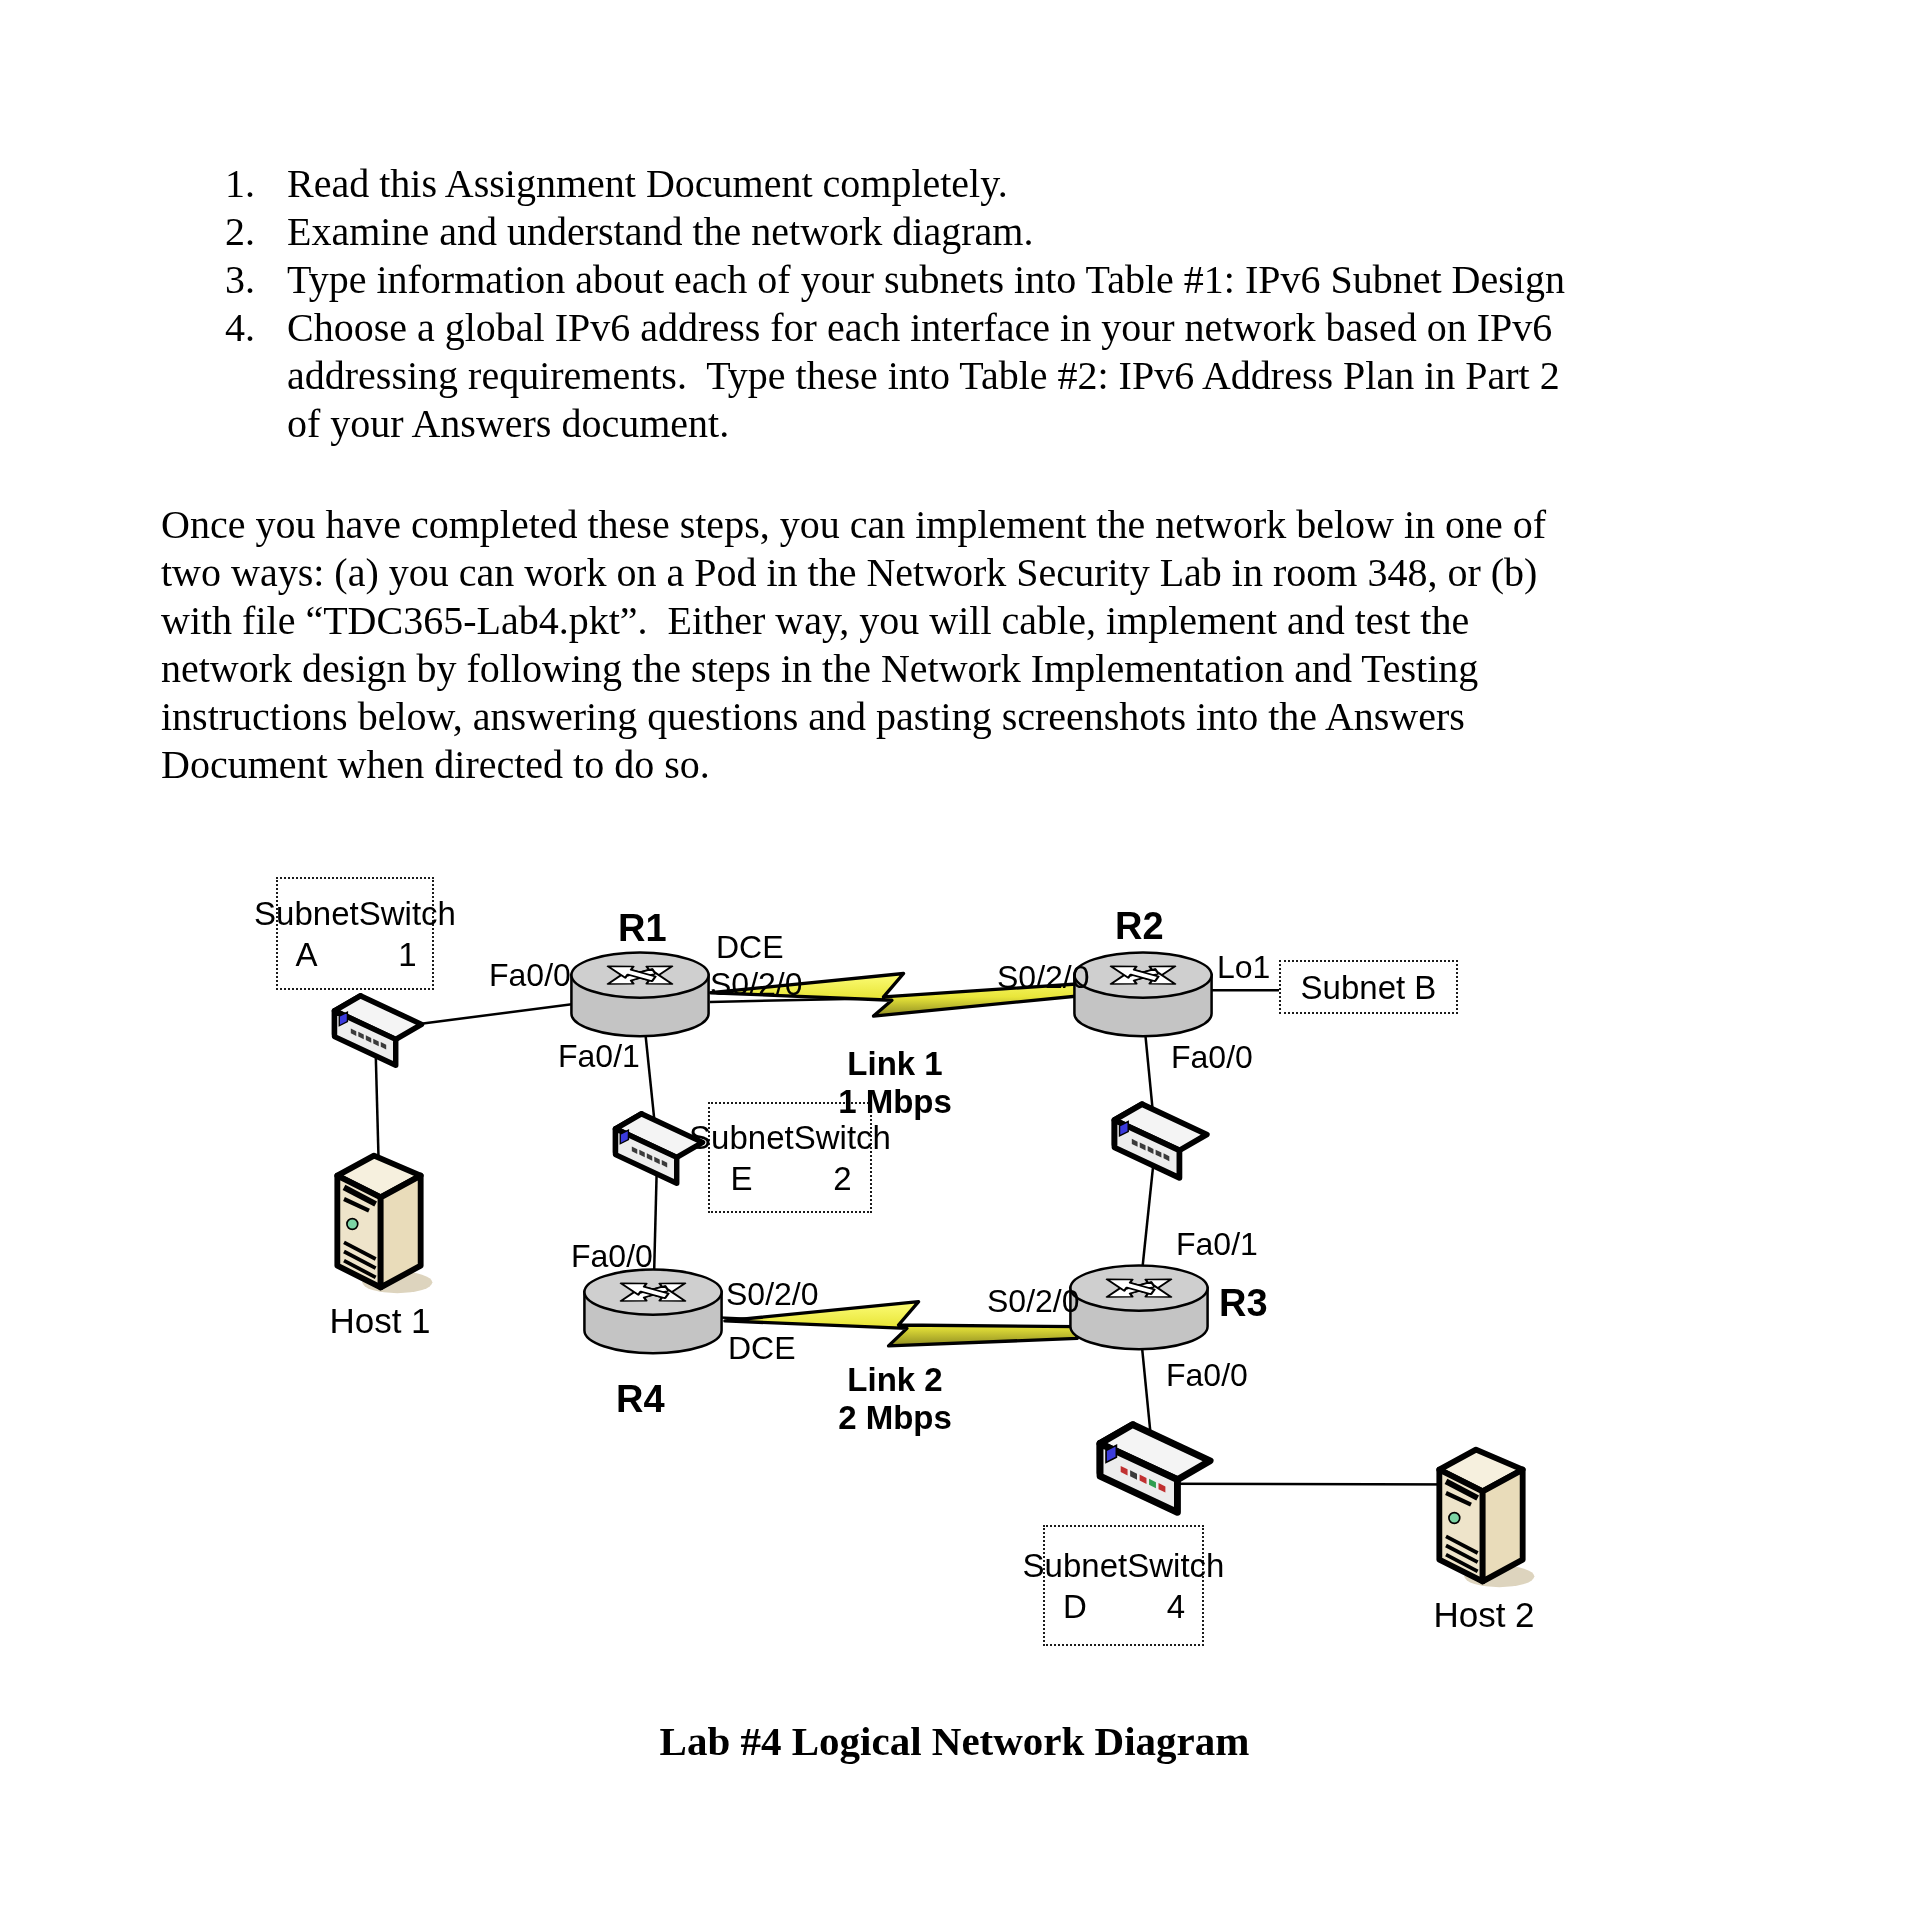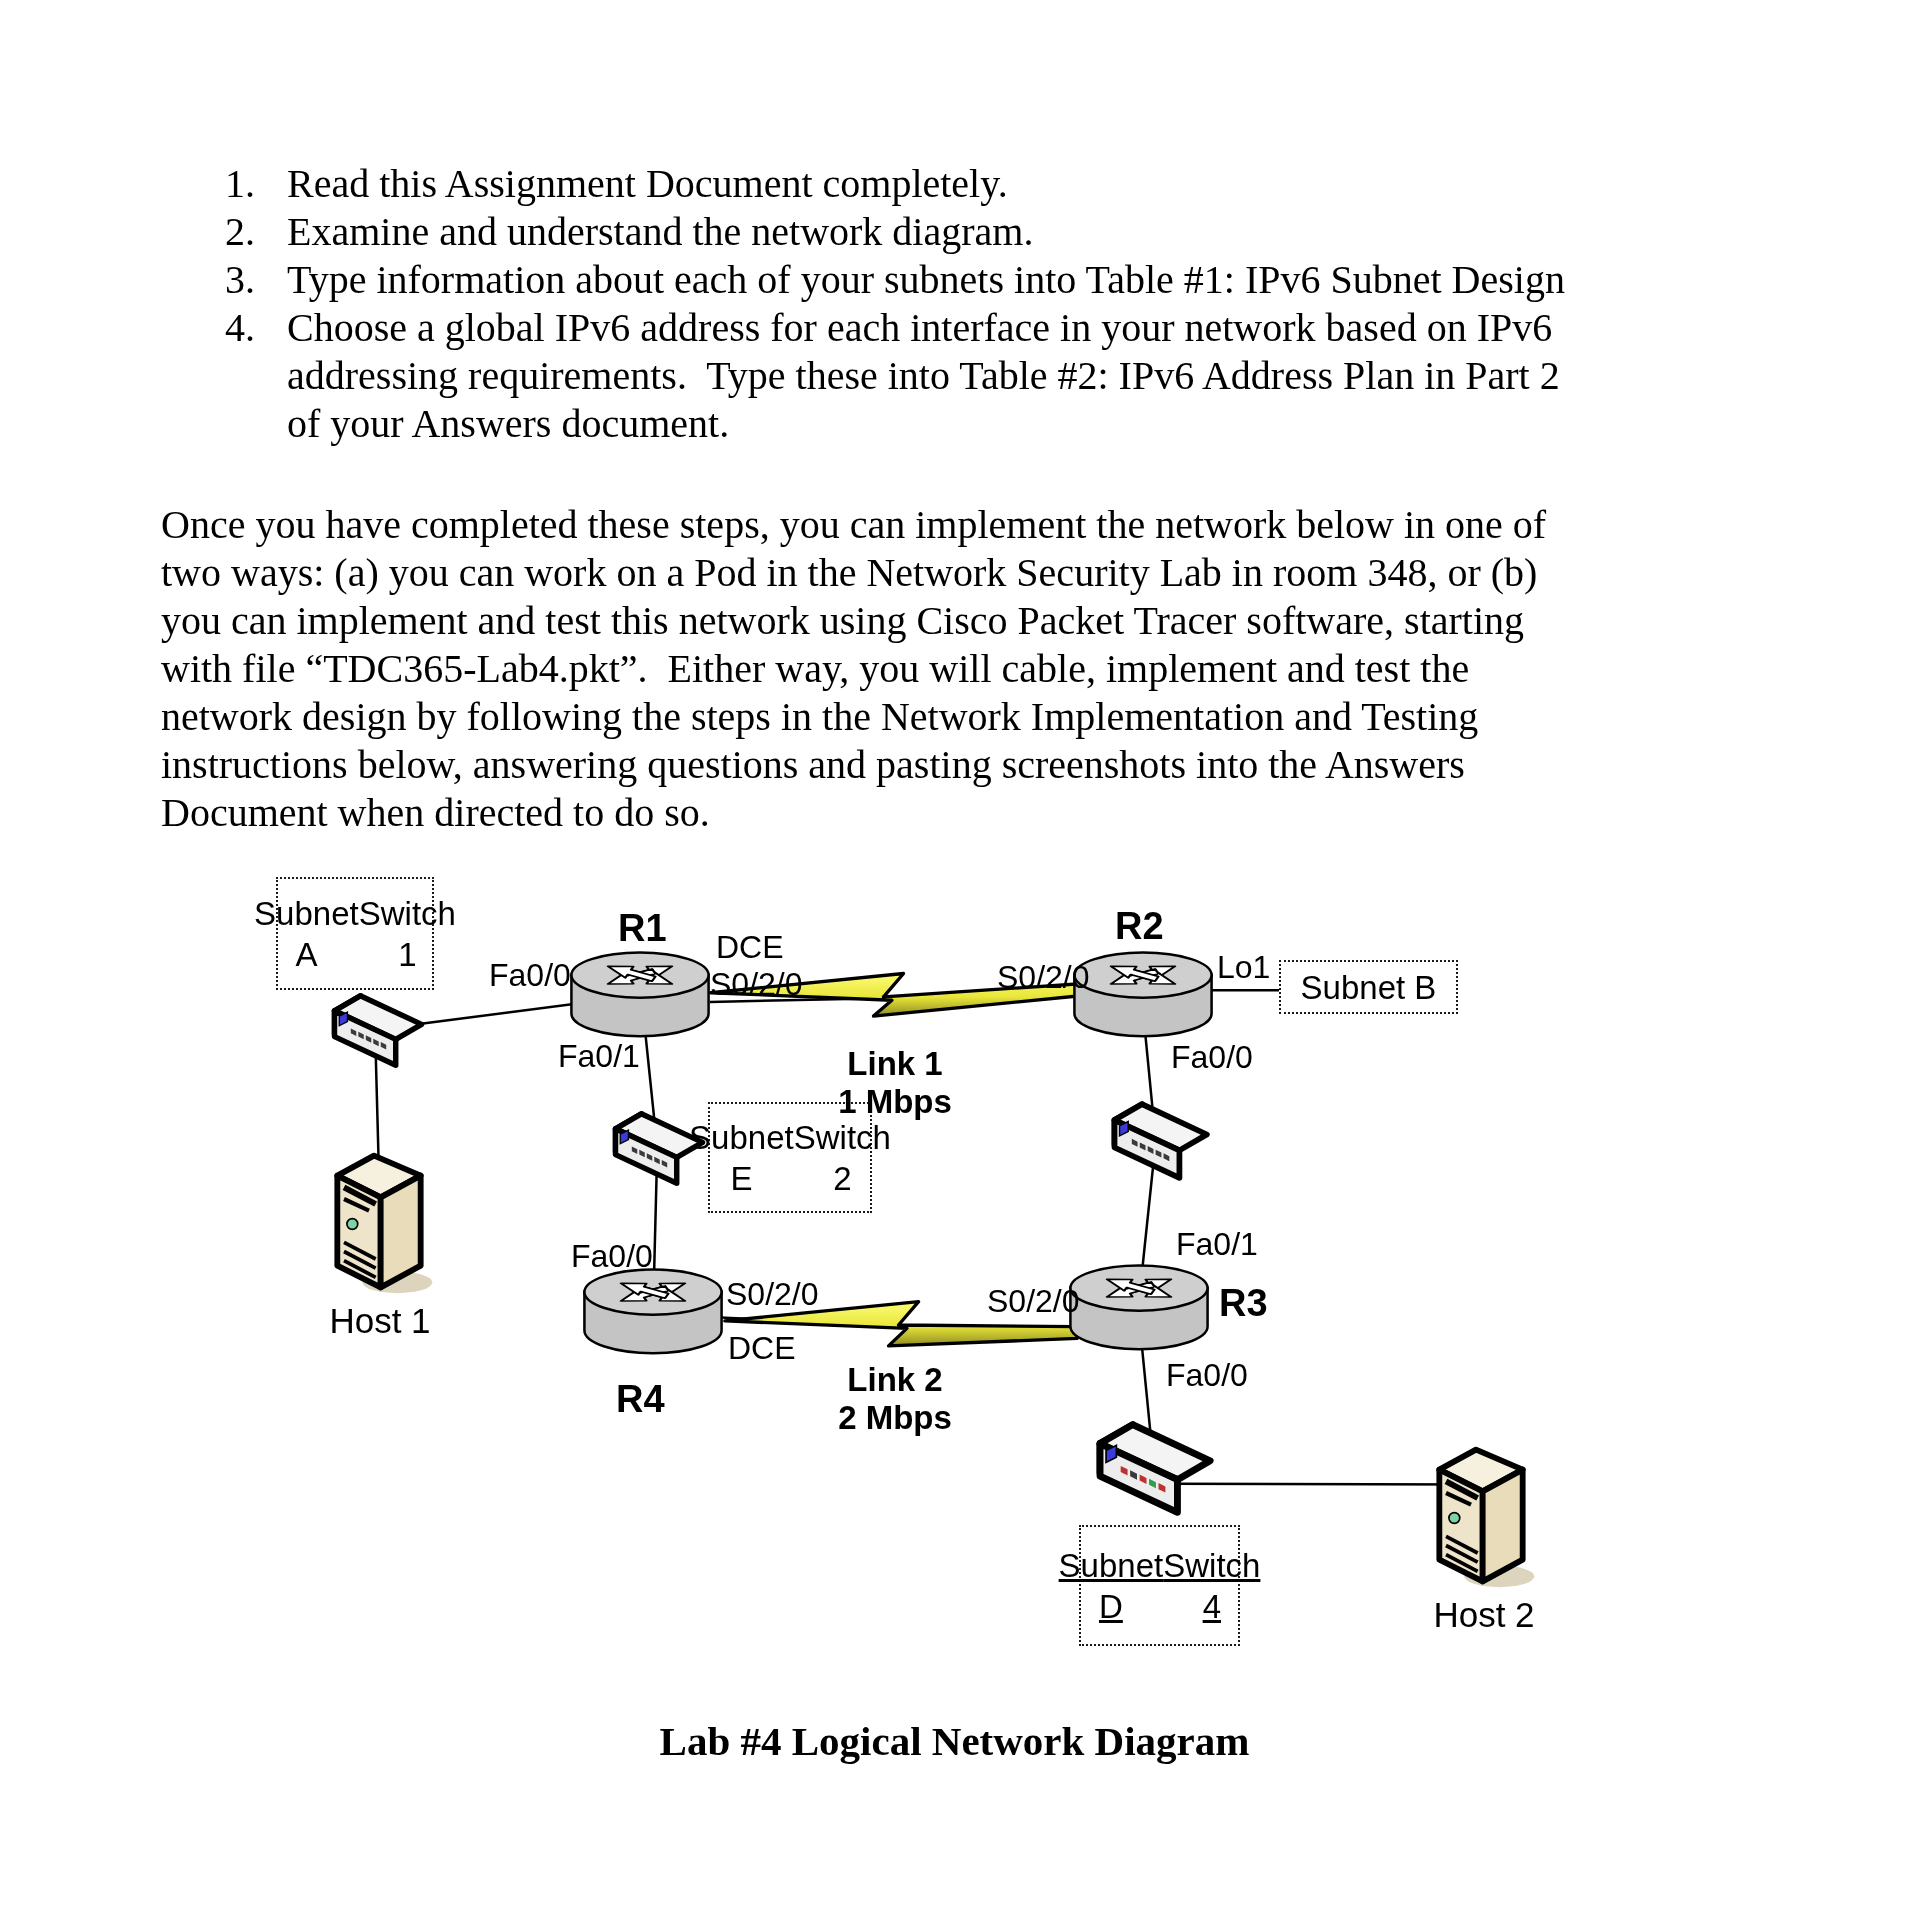--- a/index.html
+++ b/index.html
@@ -56,21 +56,20 @@
         <div class="tl">Choose a global IPv6 address for each interface in your network based on IPv6</div>
         <div class="tl">addressing requirements.  Type these into Table #2: IPv6 Address Plan in Part 2</div>
         <div class="tl">of your Answers document.</div>
       </div>
     </div>
   </div>
 
   <div class="para">
     <div class="tl">Once you have completed these steps, you can implement the network below in one of</div>
     <div class="tl">two ways: (a) you can work on a Pod in the Network Security Lab in room 348, or (b)</div>
-    <div class="tl">you can implement and test this network using Cisco Packet Tracer software, starting</div>
     <div class="tl">with file “TDC365-Lab4.pkt”.  Either way, you will cable, implement and test the</div>
     <div class="tl">network design by following the steps in the Network Implementation and Testing</div>
     <div class="tl">instructions below, answering questions and pasting screenshots into the Answers</div>
     <div class="tl">Document when directed to do so.</div>
   </div>
 
   <div class="diagram">
 
     <svg class="wires" width="1909" height="1932" viewBox="0 0 2286 2314">
       <defs>
@@ -101,21 +100,21 @@
       <div>Subnet A</div>
       <div>Switch 1</div>
     </div>
     <div class="subnetbox" style="left:1279px;top:960px;width:175px;height:50px;">
       <div>Subnet B</div>
     </div>
     <div class="subnetbox" style="left:708px;top:1102px;width:160px;height:107px;">
       <div>Subnet E</div>
       <div>Switch 2</div>
     </div>
-    <div class="subnetbox" style="left:1079px;top:1525px;width:157px;height:117px;text-decoration:underline;">
+    <div class="subnetbox" style="left:1043px;top:1525px;width:157px;height:117px;">
       <div>Subnet D</div>
       <div>Switch 4</div>
     </div>
 
     <div class="node" style="left:568px;top:950px;">
       <svg width="144" height="92" viewBox="0 0 172 110">
         <path d="M4,30 L4,76 A82,27 0 0 0 168,76 L168,30 Z" fill="#c4c4c4" stroke="#000" stroke-width="3"></path>
         <ellipse cx="86" cy="30" rx="82" ry="27" fill="#cfcfcf" stroke="#000" stroke-width="3"></ellipse>
         <g fill="#fff" stroke="#000" stroke-width="3" stroke-linejoin="round">
           <polygon transform="translate(86,30) scale(1,0.62) rotate(-24) translate(12,0)" points="-30,-5 2,-5 2,-12 30,0 2,12 2,5 -30,5"></polygon>

